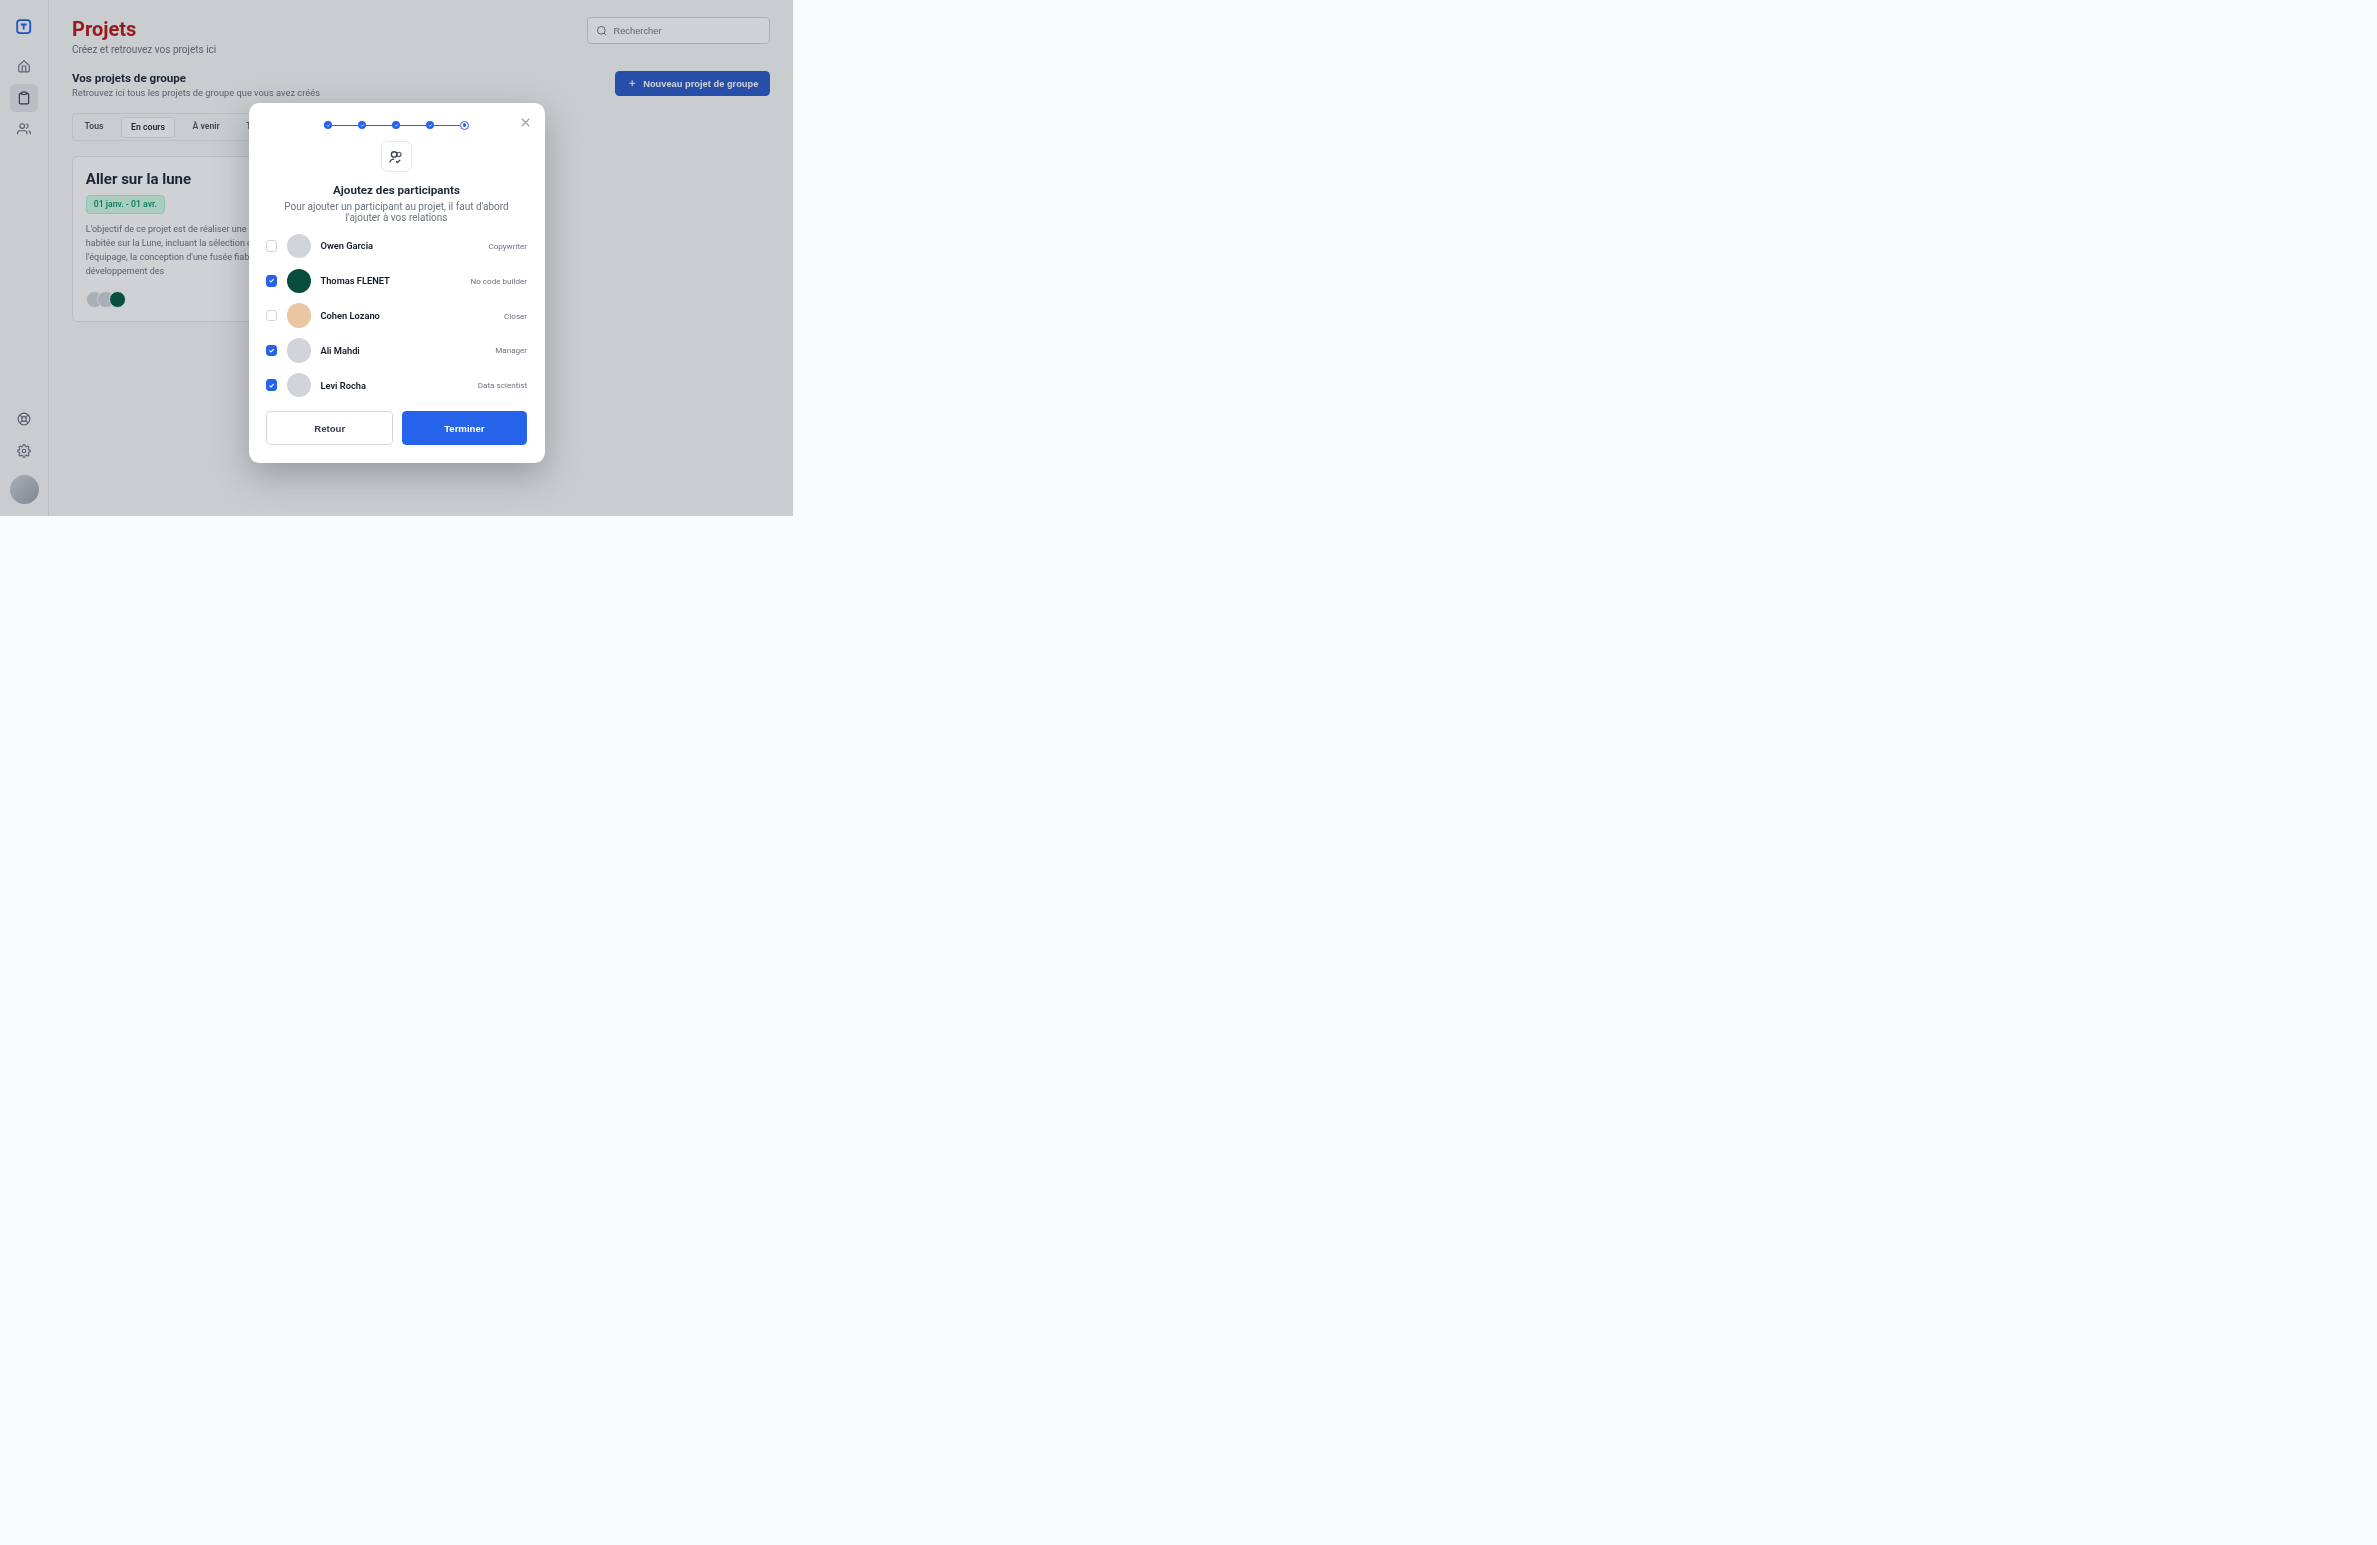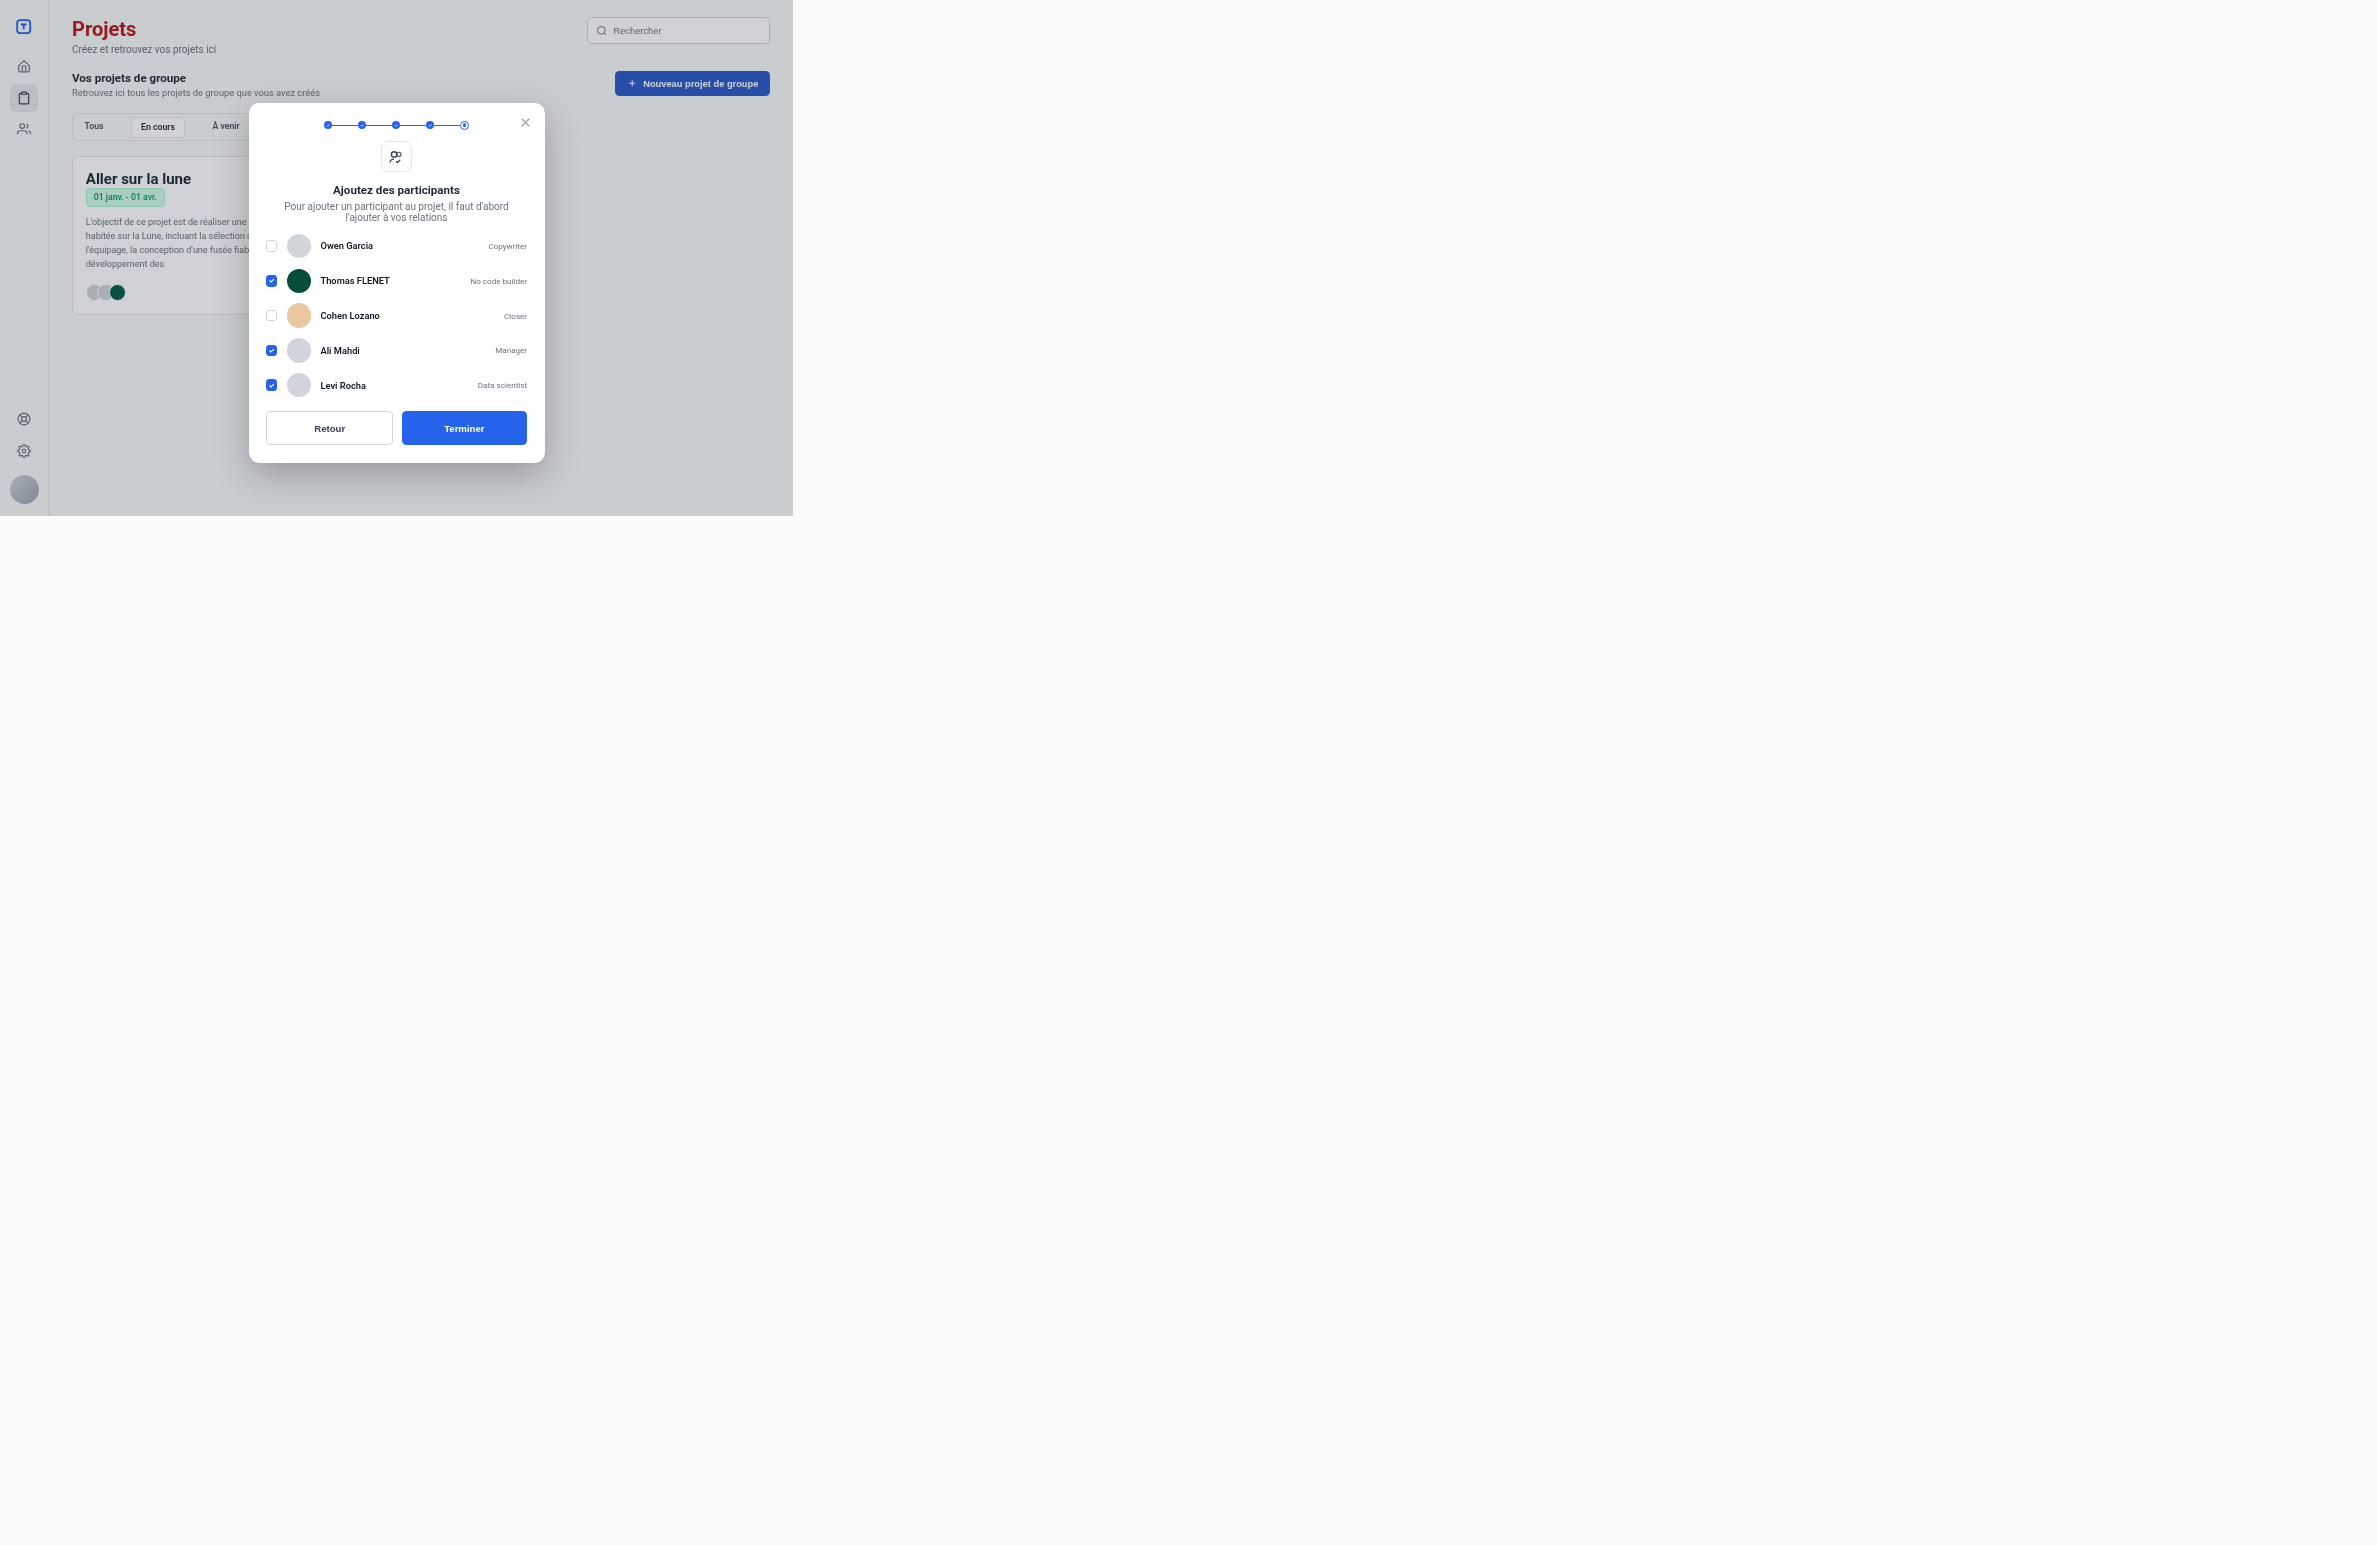--- a/index.html
+++ b/index.html
@@ -183,21 +183,21 @@
 }
 
 
 .filters {
   display: inline-flex;
   margin-top: 15px;
   border: 0.6px solid #e5e7eb;
   border-radius: 4.6px;
   padding: 2.3px;
   background: #f9fafb;
-  gap: 18px;
+  gap: 8px;
 }
 
 .filter {
   padding: 4.6px 9.3px;
   font-size: 8.7px;
   font-weight: 600;
   color: #4b5563;
   cursor: pointer;
   border-radius: 3.5px;
 }
@@ -225,20 +225,21 @@
 
 .badge {
   display: inline-block;
   background: #d1fae5;
   border: 0.6px solid #a7f3d0;
   color: #059669;
   padding: 3.5px 7px;
   border-radius: 4.6px;
   font-size: 8.7px;
   font-weight: 500;
+  margin-top: 7px;
 }
 
 .card-desc {
   font-size: 9px;
   color: #6b7280;
   margin-top: 9.3px;
   line-height: 1.55;
 }
 
 .avatars {

